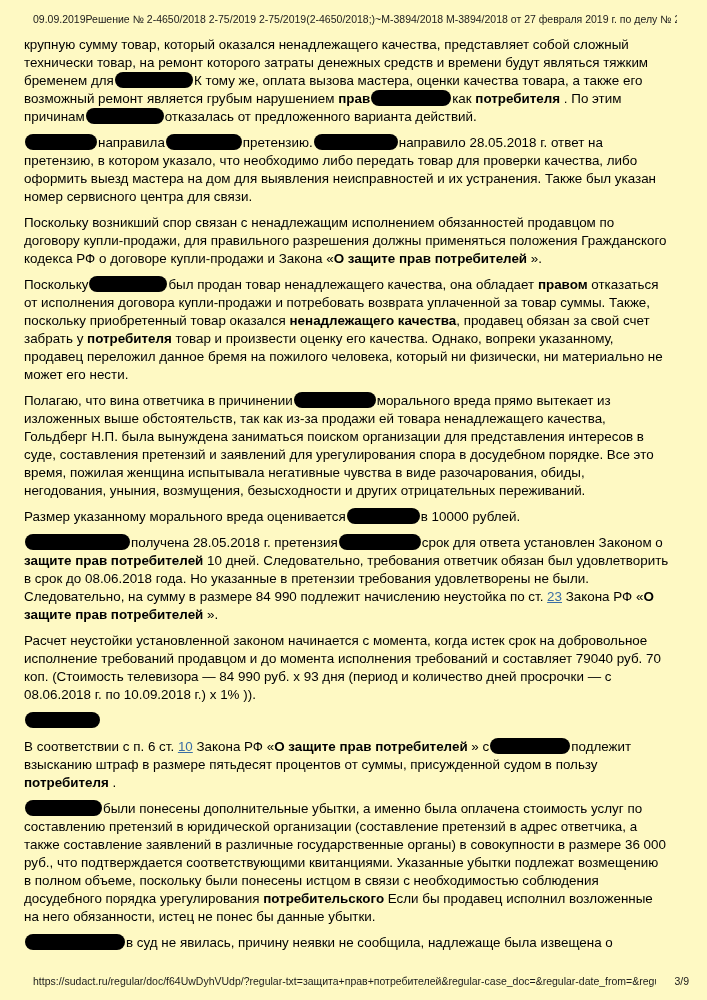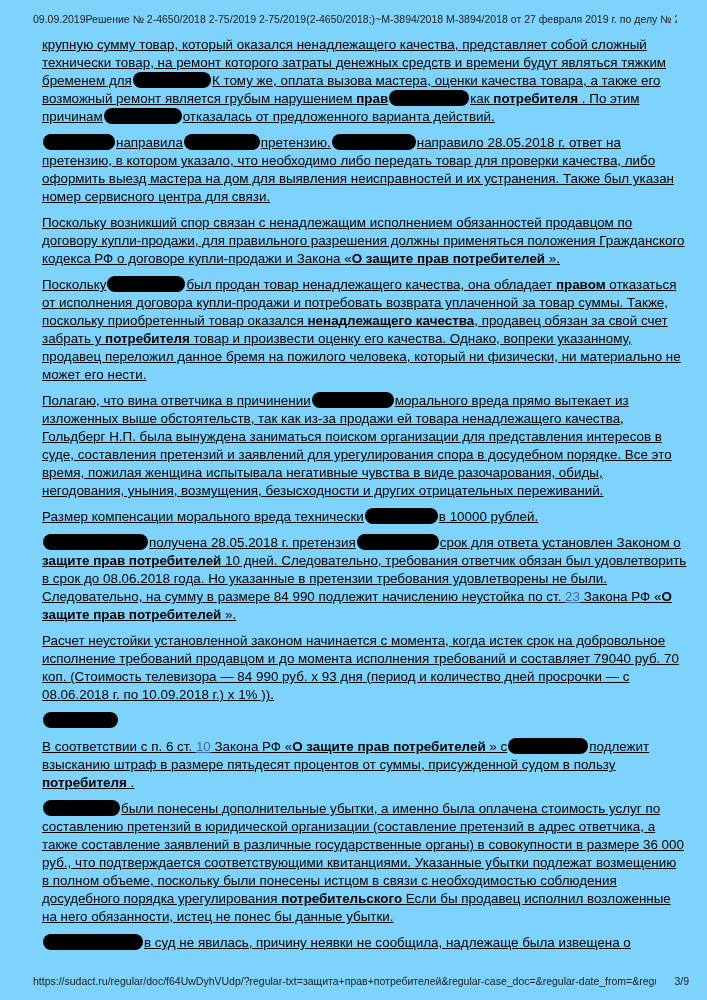--- a/index.html
+++ b/index.html
@@ -1,21 +1,21 @@
 <!DOCTYPE html>
 <html style="--link-color: #3a6ea5; --redaction-color: #000000;"><head>
 <meta charset="utf-8">
 <style>
   * { margin: 0; padding: 0; box-sizing: border-box; }
   html, body { background: #888; }
   .page {
     position: relative;
     width: 707px;
     height: 1000px;
-    background: #7dd3fc;
+    background: #fef9c3;
     margin: 0 auto;
     font-family: "Liberation Sans", sans-serif;
     color: #000;
     overflow: hidden;
   }
   .pdf-header {
     position: absolute;
     top: 13px;
     left: 33px;
     right: 30px;
@@ -27,23 +27,22 @@
   }
   .pdf-header .hdate { flex: 0 0 auto; }
   .pdf-header .htitle {
     flex: 1 1 auto;
     text-align: center;
     overflow: hidden;
   }
   .doc-body {
     position: absolute;
     top: 36px;
-    left: 42px;
+    left: 24px;
     width: 645px;
-    text-decoration: underline;
   }
   .para {
     font-size: 13.4px;
     line-height: 18px;
     margin-bottom: 8px;
     text-align: left;
   }
   .b { font-weight: bold; }
   .ref-link {
     color: var(--link-color, #3a6ea5);
@@ -82,21 +81,21 @@
     <span class="hdate">09.09.2019</span>
     <span class="htitle">Решение № 2-4650/2018 2-75/2019 2-75/2019(2-4650/2018;)~М-3894/2018 М-3894/2018 от 27 февраля 2019 г. по делу № 2-4…</span>
   </div>
 
   <div class="doc-body">
       <p class="para"><span>крупную сумму товар, который оказался ненадлежащего качества, представляет собой сложный технически товар, на ремонт которого затраты денежных средств и времени будут являться тяжким бременем для</span><span class="redact" style="width: 78px;"></span><span>К тому же, оплата вызова мастера, оценки качества товара, а также его возможный ремонт является грубым нарушением </span><span class="b">прав</span><span class="redact" style="width: 80px;"></span><span>как </span><span class="b">потребителя</span><span> . По этим причинам</span><span class="redact" style="width: 78px;"></span><span>отказалась от предложенного варианта действий.</span></p>
       <p class="para"><span class="redact" style="width: 72px;"></span><span>направила</span><span class="redact" style="width: 76px;"></span><span>претензию.</span><span class="redact" style="width: 84px;"></span><span>направило 28.05.2018 г. ответ на претензию, в котором указало, что необходимо либо передать товар для проверки качества, либо оформить выезд мастера на дом для выявления неисправностей и их устранения. Также был указан номер сервисного центра для связи.</span></p>
       <p class="para"><span>Поскольку возникший спор связан с ненадлежащим исполнением обязанностей продавцом по договору купли-продажи, для правильного разрешения должны применяться положения Гражданского кодекса РФ о договоре купли-продажи и Закона «</span><span class="b">О защите прав потребителей</span><span> ».</span></p>
       <p class="para"><span>Поскольку</span><span class="redact" style="width: 78px;"></span><span>был продан товар ненадлежащего качества, она обладает </span><span class="b">правом</span><span> отказаться от исполнения договора купли-продажи и потребовать возврата уплаченной за товар суммы. Также, поскольку приобретенный товар оказался </span><span class="b">ненадлежащего качества</span><span>, продавец обязан за свой счет забрать у </span><span class="b">потребителя</span><span> товар и произвести оценку его качества. Однако, вопреки указанному, продавец переложил данное бремя на пожилого человека, который ни физически, ни материально не может его нести.</span></p>
       <p class="para"><span>Полагаю, что вина ответчика в причинении</span><span class="redact" style="width: 82px;"></span><span>морального вреда прямо вытекает из изложенных выше обстоятельств, так как из-за продажи ей товара ненадлежащего качества, Гольдберг Н.П. была вынуждена заниматься поиском организации для представления интересов в суде, составления претензий и заявлений для урегулирования спора в досудебном порядке. Все это время, пожилая женщина испытывала негативные чувства в виде разочарования, обиды, негодования, уныния, возмущения, безысходности и других отрицательных переживаний.</span></p>
-      <p class="para"><span>Размер компенсации морального вреда технически</span><span class="redact" style="width: 73px;"></span><span>в 10000 рублей.</span></p>
+      <p class="para"><span>Размер указанному морального вреда оценивается</span><span class="redact" style="width: 73px;"></span><span>в 10000 рублей.</span></p>
       <p class="para"><span class="redact" style="width: 105px;"></span><span>получена 28.05.2018 г. претензия</span><span class="redact" style="width: 82px;"></span><span>срок для ответа установлен Законом о </span><span class="b">защите прав потребителей</span><span> 10 дней. Следовательно, требования ответчик обязан был удовлетворить в срок до 08.06.2018 года. Но указанные в претензии требования удовлетворены не были. Следовательно, на сумму в размере 84 990 подлежит начислению неустойка по ст. </span><a class="ref-link">23</a><span> Закона РФ «</span><span class="b">О защите прав потребителей</span><span> ».</span></p>
       <p class="para"><span>Расчет неустойки установленной законом начинается с момента, когда истек срок на добровольное исполнение требований продавцом и до момента исполнения требований и составляет 79040 руб. 70 коп. (Стоимость телевизора — 84 990 руб. х 93 дня (период и количество дней просрочки — с 08.06.2018 г. по 10.09.2018 г.) х 1% )).</span></p>
       <p class="para"><span class="redact" style="width: 75px;"></span></p>
       <p class="para"><span>В соответствии с п. 6 ст. </span><a class="ref-link">10</a><span> Закона РФ «</span><span class="b">О защите прав потребителей</span><span> » с</span><span class="redact" style="width: 80px;"></span><span>подлежит взысканию штраф в размере пятьдесят процентов от суммы, присужденной судом в пользу </span><span class="b">потребителя</span><span> .</span></p>
       <p class="para"><span class="redact" style="width: 77px;"></span><span>были понесены дополнительные убытки, а именно была оплачена стоимость услуг по составлению претензий в юридической организации (составление претензий в адрес ответчика, а также составление заявлений в различные государственные органы) в совокупности в размере 36 000 руб., что подтверждается соответствующими квитанциями. Указанные убытки подлежат возмещению в полном объеме, поскольку были понесены истцом в связи с необходимостью соблюдения досудебного порядка урегулирования </span><span class="b">потребительского</span><span> Если бы продавец исполнил возложенные на него обязанности, истец не понес бы данные убытки.</span></p>
       <p class="para"><span class="redact" style="width: 100px;"></span><span>в суд не явилась, причину неявки не сообщила, надлежаще была извещена о</span></p>
     </div>
 
   <div class="pdf-footer">
     <span class="furl">https://sudact.ru/regular/doc/f64UwDyhVUdp/?regular-txt=защита+прав+потребителей&amp;regular-case_doc=&amp;regular-date_from=&amp;regular-date_t…</span>

